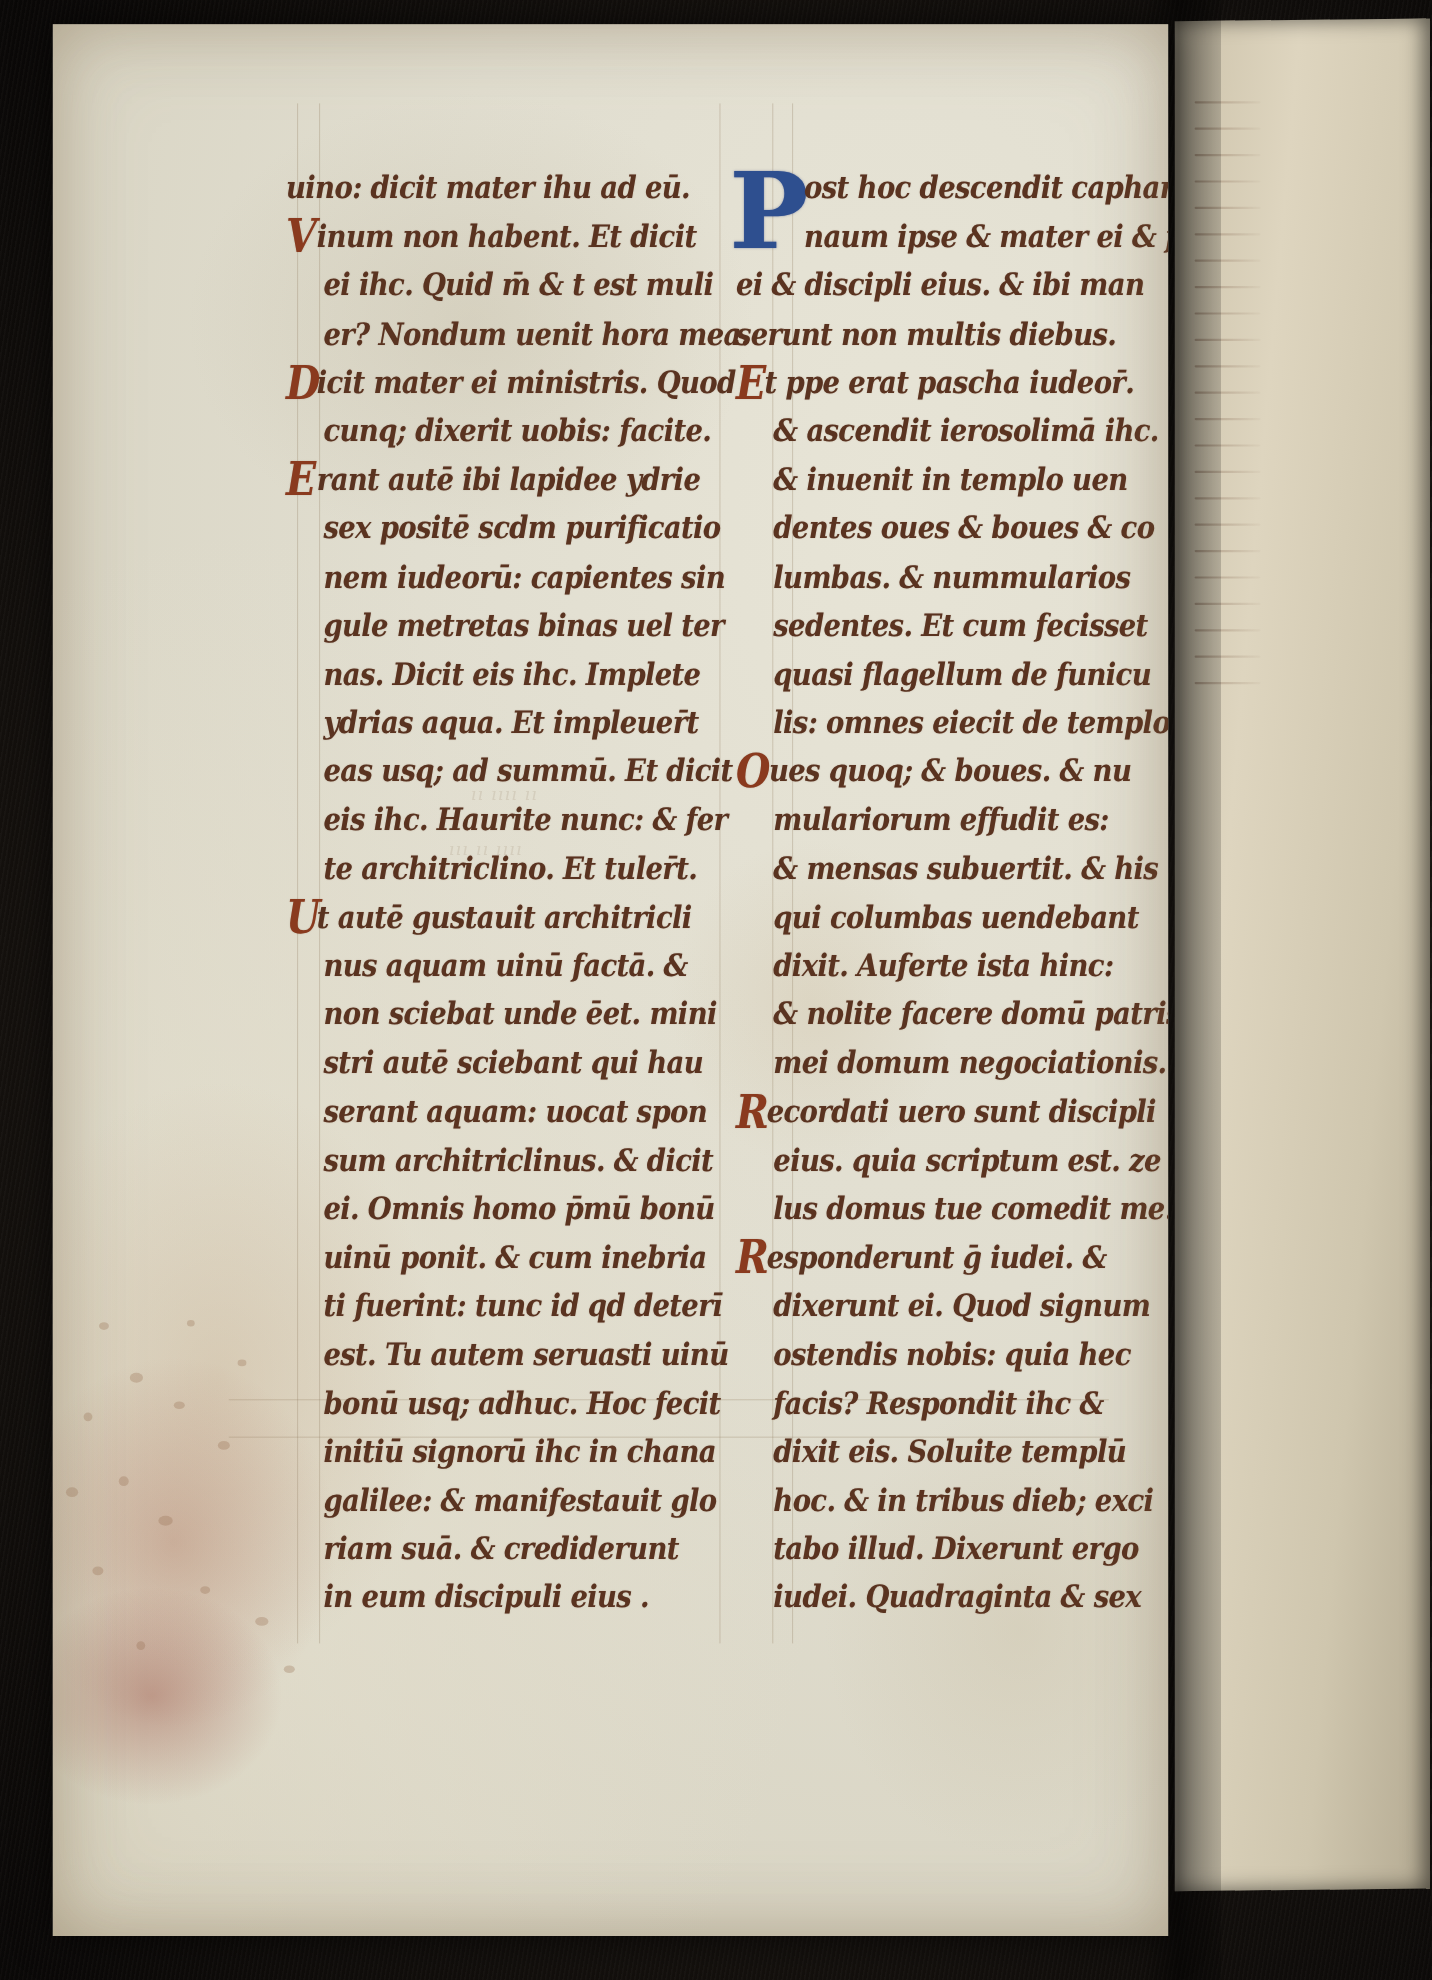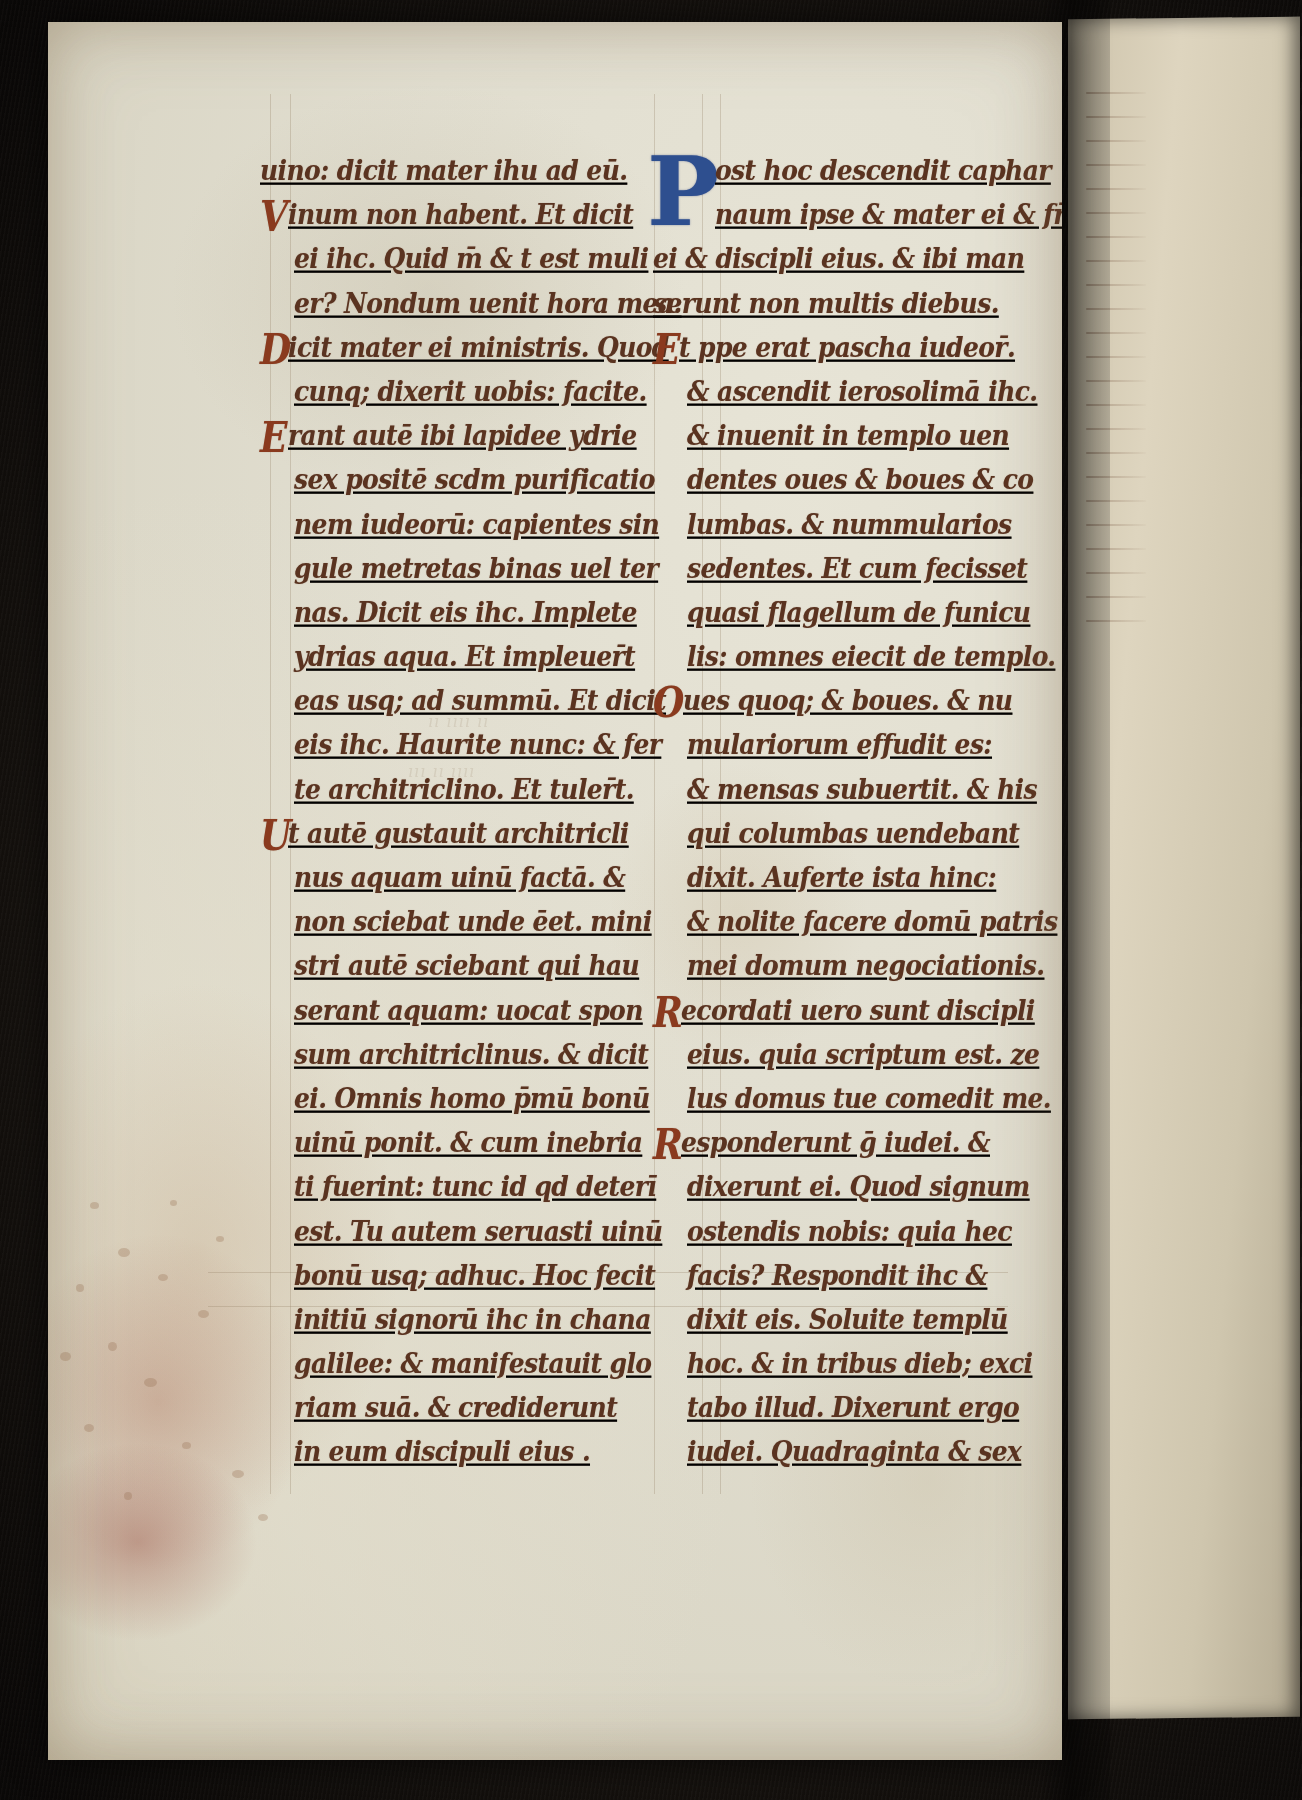--- a/index.html
+++ b/index.html
@@ -125,22 +125,21 @@
   .rule-h { height: 1px; }
 
   
   #textblock {
     position: absolute;
     left: 212px;
     top: 130px;
     width: 760px;
     height: 1160px;
     display: flex;
-    gap: 42px;
-    text-decoration: underline;
+    gap: 58px;
   }
   .column {
     position: relative;
     width: 351px;
   }
 
   .line {
     position: relative;
     height: 44.2px;
     line-height: 44.2px;

